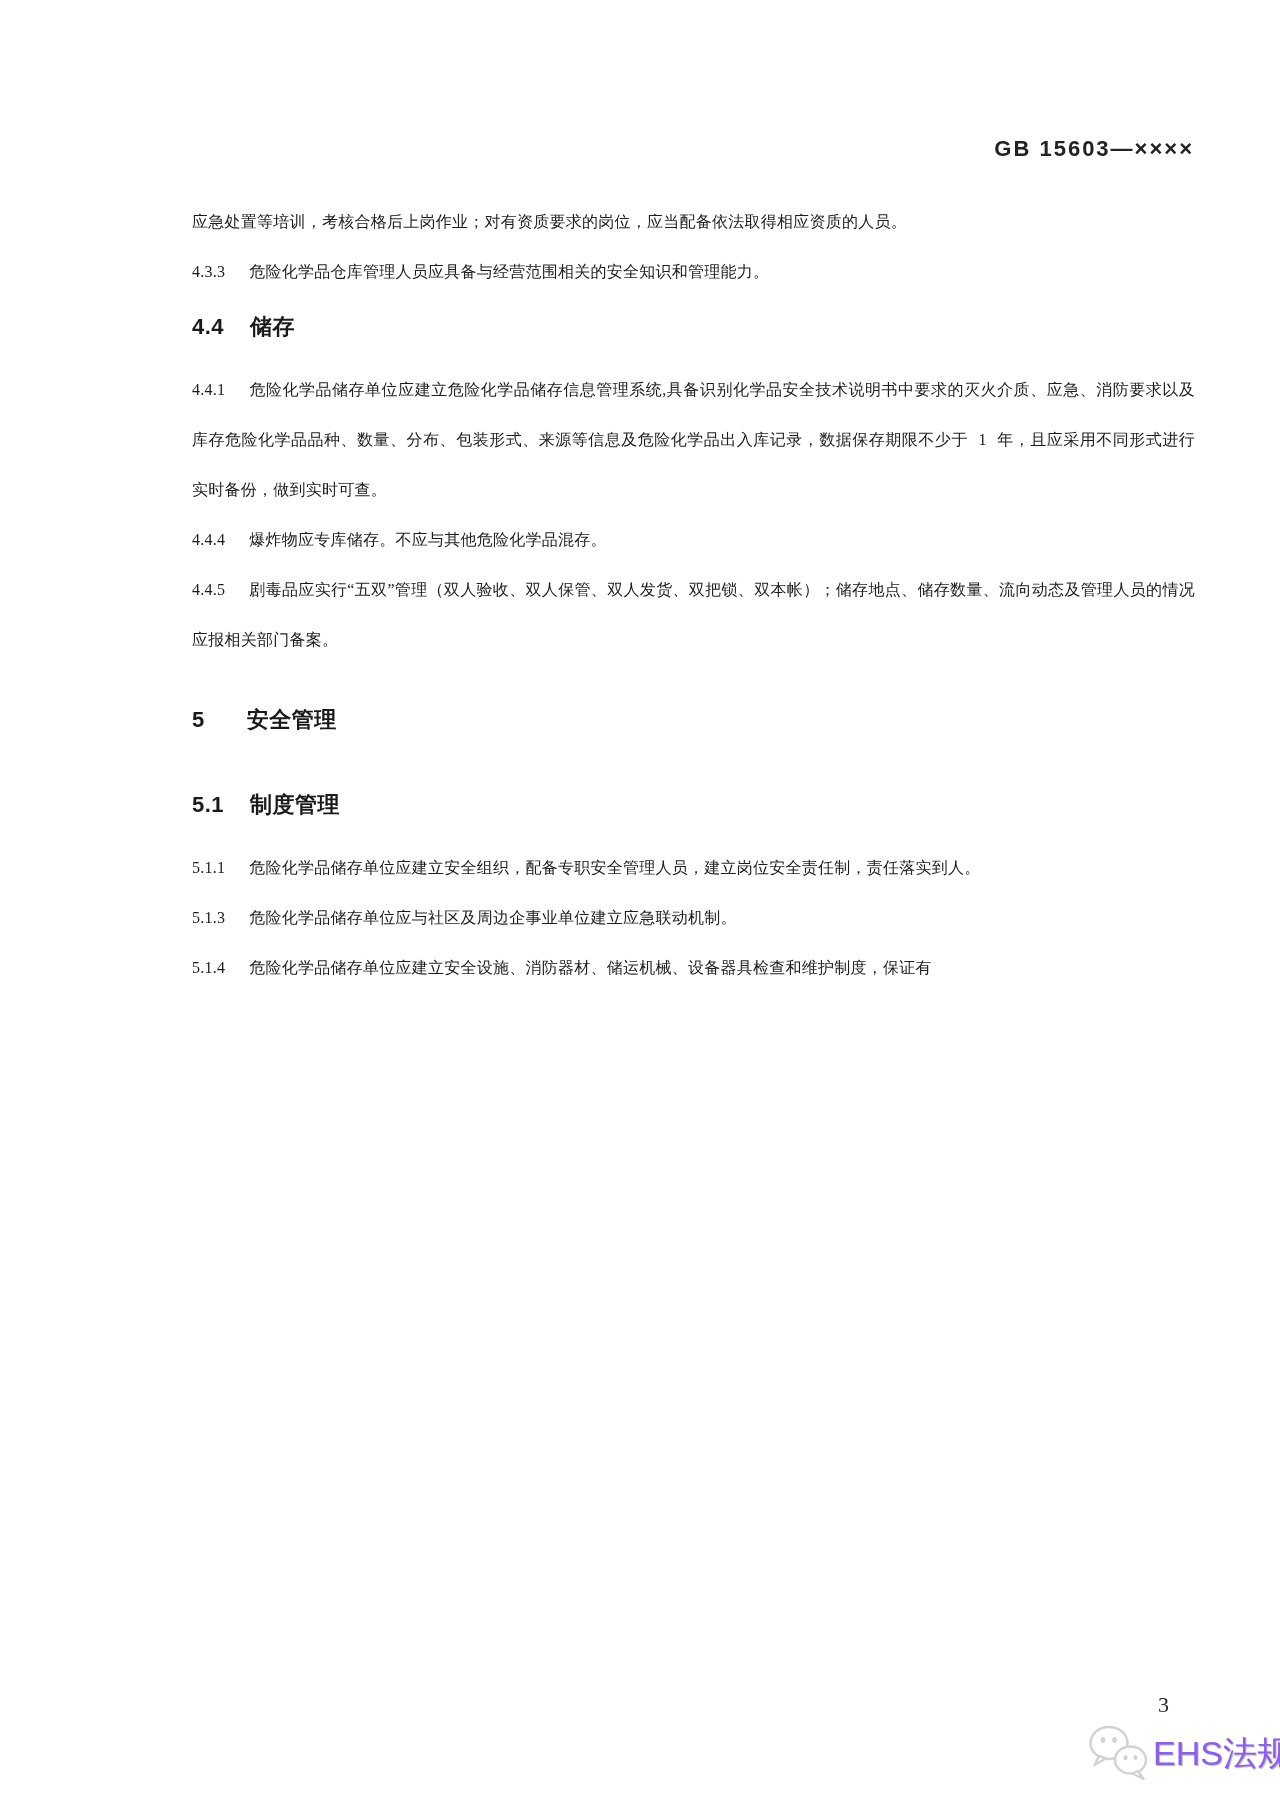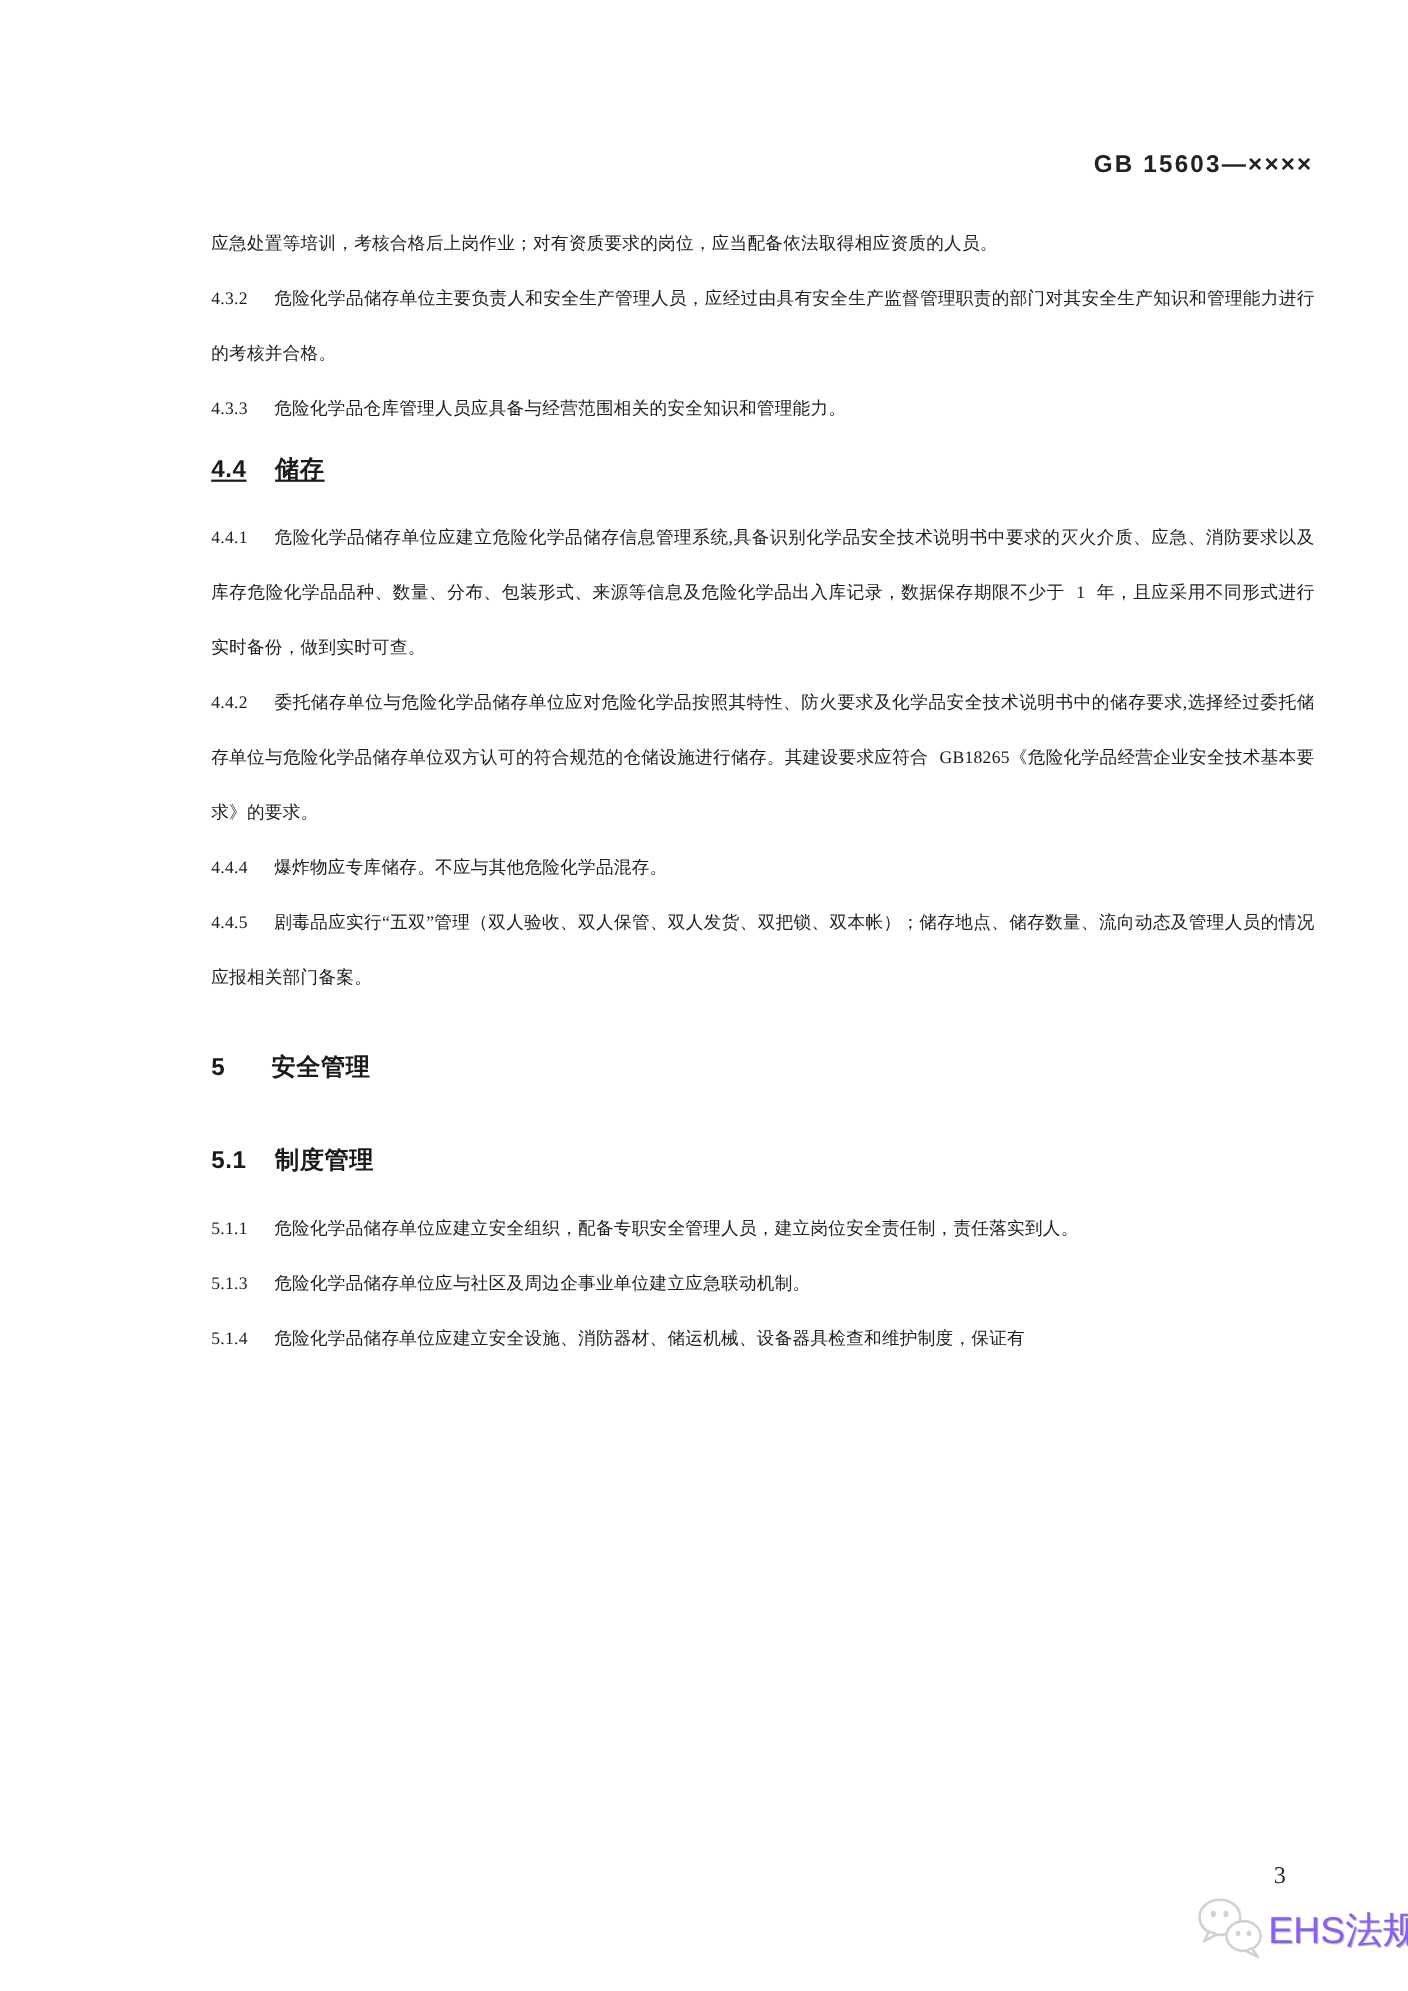--- a/index.html
+++ b/index.html
@@ -41,21 +41,21 @@
     margin:0;
     font-family:"Liberation Sans","DejaVu Sans",sans-serif;
     font-weight:bold;
     font-size:22px;
     line-height:50px;
     letter-spacing:0.5px;
     color:#1a1a1a;
   }
   .h1 .num{margin-right:42px;}
   .h2 .num{margin-right:26px;}
-  .h-44{margin-top:5px;margin-bottom:13px;text-decoration:underline;}
+  .h-44{margin-top:5px;margin-bottom:13px;}
   .h-5{margin-top:30px;}
   .h-51{margin-top:35px;margin-bottom:13px;}
   .page-number{
     position:absolute;
     top:1692px;
     left:1118px;
     font-size:22px;
     line-height:26px;
     color:#2a2a2a;
   }
@@ -79,30 +79,28 @@
 <body>
 
 <div class="page">
 
   <div class="doc-header">GB 15603—××××</div>
 
   <div class="content">
 
     <p class="para"><span>应急处置等培训，考核合格后上岗作业；对有资质要求的岗位，应当配备依法取得相应资质的人员。</span></p>
 
-    <p class="para"><span class="num">4.3.2</span><span>危险化学品储存单位主要负责人和安全生产管理人员，应经过由具有安全生产监督管理职责的部门对其安全生产知识和管理能力进行的考核并合格。</span></p>
 
     <p class="para"><span class="num">4.3.3</span><span>危险化学品仓库管理人员应具备与经营范围相关的安全知识和管理能力。</span></p>
 
 
     <p class="h2 h-44"><span class="num">4.4</span><span>储存</span></p>
 
     <p class="para"><span class="num">4.4.1</span><span>危险化学品储存单位应建立危险化学品储存信息管理系统,具备识别化学品安全技术说明书中要求的灭火介质、应急、消防要求以及库存危险化学品品种、数量、分布、包装形式、来源等信息及危险化学品出入库记录，数据保存期限不少于 1 年，且应采用不同形式进行实时备份，做到实时可查。</span></p>
 
-    <p class="para"><span class="num">4.4.2</span><span>委托储存单位与危险化学品储存单位应对危险化学品按照其特性、防火要求及化学品安全技术说明书中的储存要求,选择经过委托储存单位与危险化学品储存单位双方认可的符合规范的仓储设施进行储存。其建设要求应符合 GB18265《危险化学品经营企业安全技术基本要求》的要求。</span></p>
 
 
     <p class="para"><span class="num">4.4.4</span><span>爆炸物应专库储存。不应与其他危险化学品混存。</span></p>
 
     <p class="para"><span class="num">4.4.5</span><span>剧毒品应实行“五双”管理（双人验收、双人保管、双人发货、双把锁、双本帐）；储存地点、储存数量、流向动态及管理人员的情况应报相关部门备案。</span></p>
 
     <p class="h1 h-5"><span class="num">5</span><span>安全管理</span></p>
 
     <p class="h2 h-51"><span class="num">5.1</span><span>制度管理</span></p>
 

